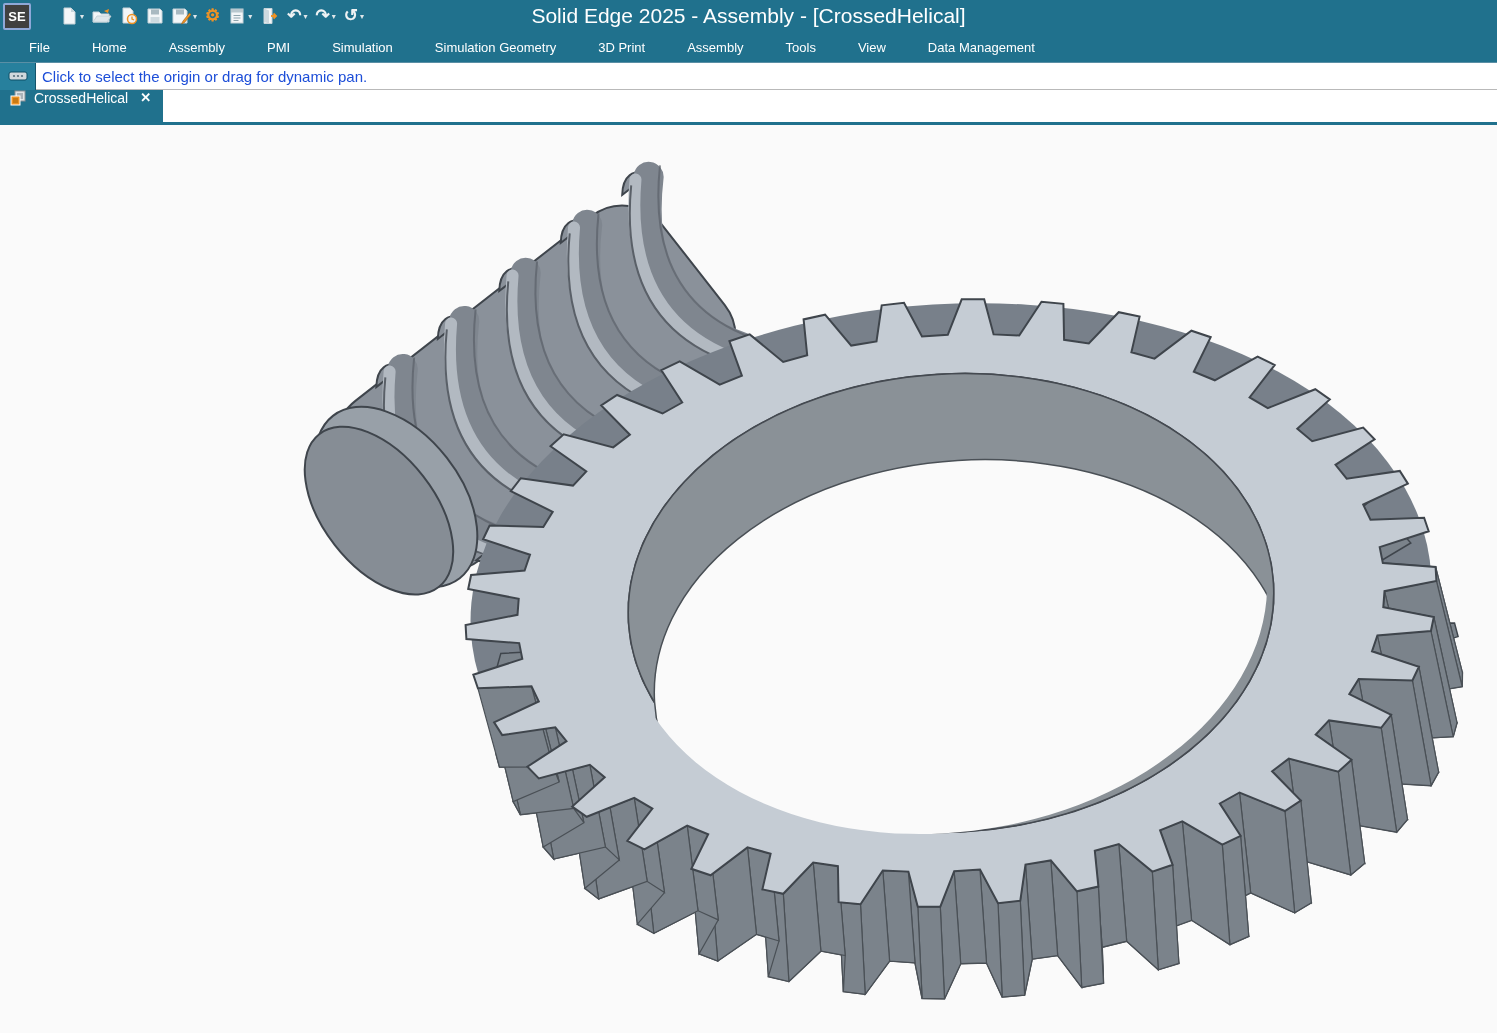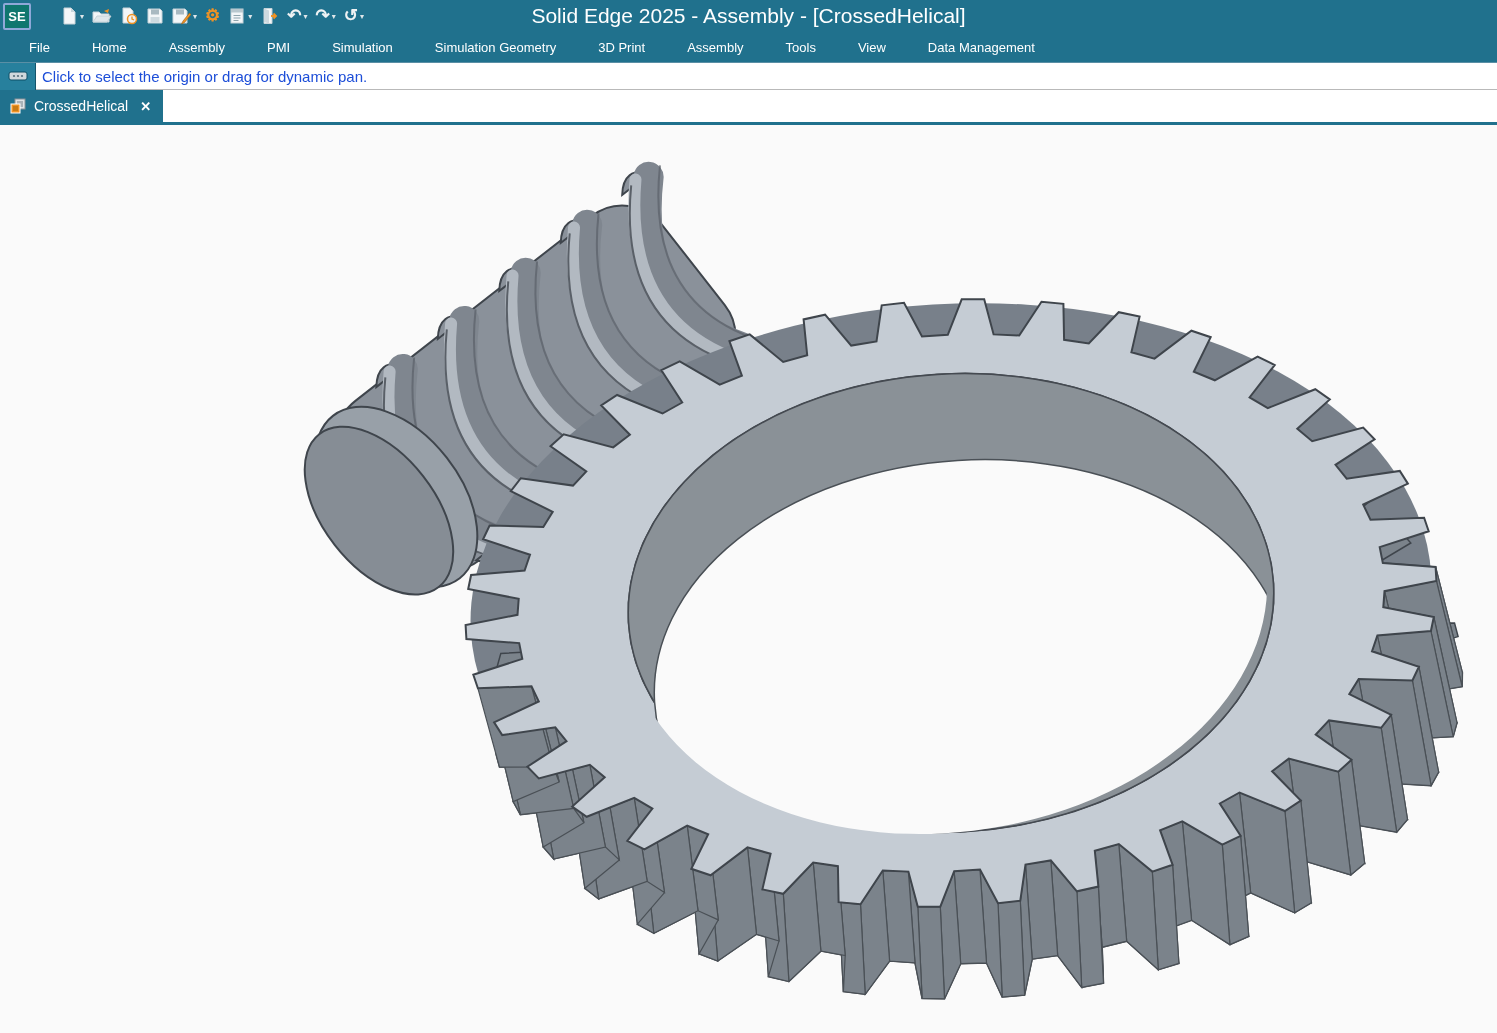--- a/index.html
+++ b/index.html
@@ -1,21 +1,21 @@
 <!DOCTYPE html>
 <html><head>
 <meta charset="utf-8">
 <style>
   * { margin:0; padding:0; box-sizing:border-box; }
   html,body { width:1497px; height:1033px; overflow:hidden;
     font-family:"Liberation Sans", sans-serif; background:#fafafa; }
 
   
   .titlebar { position:relative; height:32px; background:#20718d; display:flex; align-items:center; }
-  .se-logo { width:28px; height:27px; margin-left:3px; background:#0f766e;
+  .se-logo { width:28px; height:27px; margin-left:3px; background:#404040;
     border:2px solid #8fa8d8; border-radius:2px; color:#ffffff; font-weight:bold;
     font-size:13px; display:flex; align-items:center; justify-content:center; }
   .qat { display:flex; align-items:center; margin-left:26px; gap:2px; }
   .qat-btn { display:flex; align-items:center; gap:1px; padding:2px 3px; background:transparent;
     border:none; cursor:pointer; color:#eef2f4; }
   .qat-btn svg { display:block; }
   .glyph { font-size:17px; line-height:18px; color:#eef2f4; font-weight:bold; }
   .glyph.orange { color:#ef9324; }
   .caret { font-size:8px; color:#dfe7ea; margin-left:1px; }
   .win-title { position:absolute; left:0; right:0; text-align:center; top:0; height:32px;
@@ -30,21 +30,21 @@
   
   .promptbar { height:27px; background:#ffffff; border-bottom:1px solid #b9b9b9;
     display:flex; align-items:center; }
   .prompt-icon-box { width:36px; height:27px; background:#27809d; display:flex;
     align-items:center; justify-content:center; border-right:1px solid #14546b; }
   .prompt-text { font-size:15px; color:#1d4ed8; margin-left:6px; }
 
   
   .tabbar { height:35px; background:#ffffff; display:flex; align-items:flex-start;
     border-bottom:3px solid #20718d; }
-  .doc-tab { height:32px; background:#20718d; color:#ffffff; display:flex; align-items:center;
+  .doc-tab { height:32px; background:#20718d; color:#ffffff; display:flex; align-items:flex-start;
     padding:0 12px 0 10px; gap:8px; font-size:14px; cursor:pointer; }
   .tab-close { color:#ffffff; font-size:13px; font-weight:bold; cursor:pointer; margin-left:4px; }
 
   
   .viewport { position:relative; width:1497px; height:905px; background:#fafafa; }
   .viewport svg { position:absolute; left:0; top:0; }
 </style>
 </head>
 <body>
 

